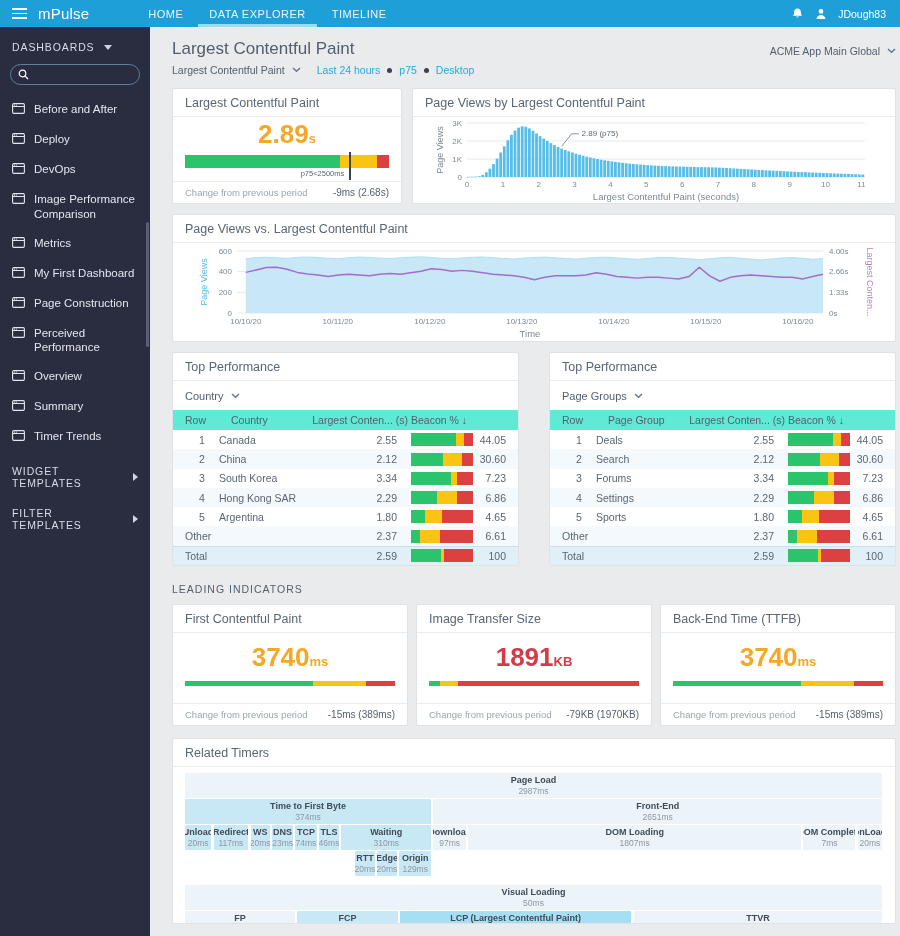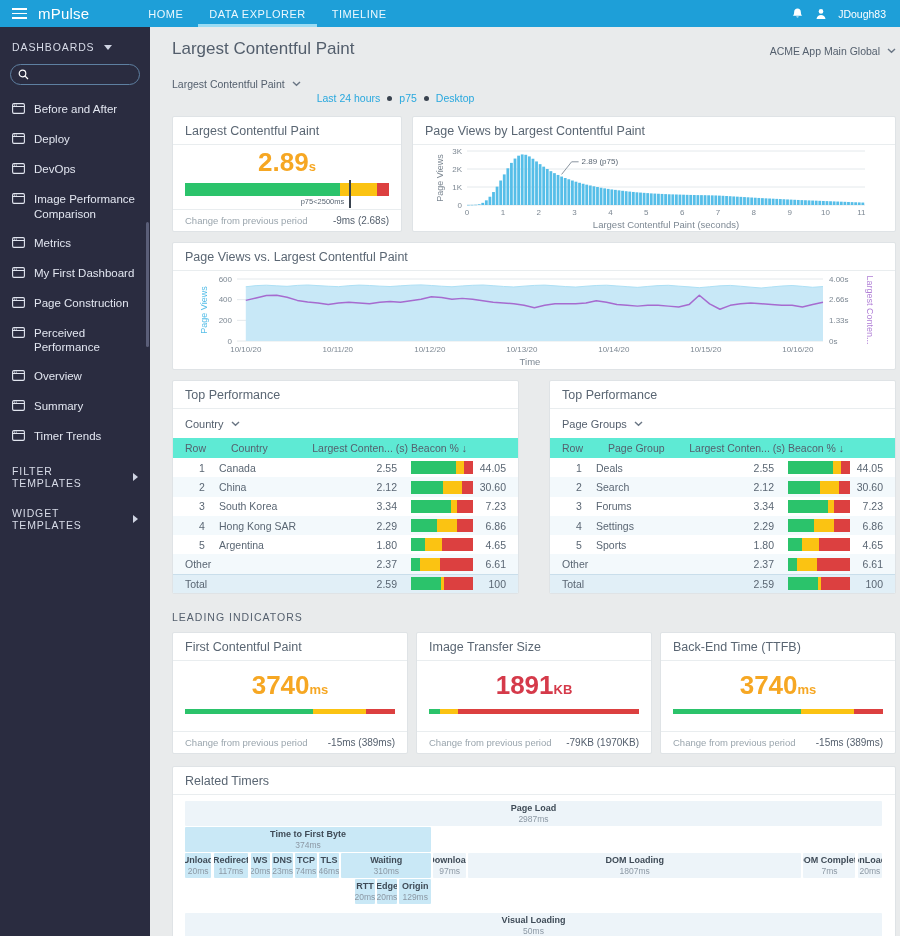--- a/index.html
+++ b/index.html
@@ -31,21 +31,21 @@
   .side-scrollthumb { position:absolute; right:1px; top:195px; width:3px; height:125px; background:#5A5E78; border-radius:2px; cursor:pointer; }
 
   .main { flex:1; padding:12px 22px 0; }
 
   
   .page-head { display:flex; justify-content:space-between; align-items:flex-start; }
   .page-title { font-size:17px; font-weight:400; color:#535E6C; }
   .app-selector { font-size:10.5px; display:flex; align-items:center; gap:7px; margin-top:6px; cursor:pointer; }
   .sub-row { display:flex; align-items:center; margin:5px 0 12px; font-size:10.5px; }
   .metric-dd { display:flex; align-items:center; gap:7px; cursor:pointer; }
-  .filters { display:flex; align-items:center; gap:7px; margin-left:16px;margin-top:28px; }
+  .filters { display:flex; align-items:center; gap:7px; margin-left:16px; }
   .filter-chip { color:#29A8DE; cursor:pointer; }
   .bullet { width:5px; height:5px; border-radius:50%; background:#39434F; }
 
   
   .card { background:#fff; border:1px solid #DFE3E6; border-radius:2px; display:flex; flex-direction:column; overflow:hidden; }
   .card-title { font-size:12.5px; color:#5A6673; padding:7px 12px 6px; border-bottom:1px solid #E9EDEF; flex-shrink:0; }
   .row1 { display:flex; gap:10px; }
   .card-lcp { width:230px; height:116px; }
   .card-hist { flex:1; height:116px; }
   .row2 { margin-top:10px; }
@@ -246,25 +246,25 @@
           <span class="ic"><svg width="13" height="11" viewBox="0 0 13 11">
               <rect x="0.6" y="0.6" width="11.8" height="9.8" rx="1.3" fill="none" stroke="#E2E6F0" stroke-width="1.1"></rect>
               <line x1="0.6" y1="3.5" x2="12.4" y2="3.5" stroke="#E2E6F0" stroke-width="1"></line>
               <circle cx="2.5" cy="2.1" r="0.6" fill="#E2E6F0"></circle>
               <circle cx="4.3" cy="2.1" r="0.6" fill="#E2E6F0"></circle>
             </svg></span>
           <span>Timer Trends</span>
         </div>
       </div>
     <div class="side-templates">
+      <span>WIDGET TEMPLATES</span>
+      <span class="tri-right"></span>
+    </div>
+    <div class="side-templates">
       <span>FILTER TEMPLATES</span>
-      <span class="tri-right"></span>
-    </div>
-    <div class="side-templates">
-      <span>WIDGET TEMPLATES</span>
       <span class="tri-right"></span>
     </div>
     <div class="side-scrollthumb"></div>
   </div>
 
   <div class="main">
     <div class="page-head">
       <div class="page-title">Largest Contentful Paint</div>
       <div class="app-selector">
         <span>ACME App Main Global</span>
@@ -737,20 +737,24 @@
             <div class="timer-box sh-lighter" style="left: 0%; width: calc(100% - 1px);">
               <div class="tb-name">Page Load</div>
               <div class="tb-val">2987ms</div>
             </div>
           </div>
           <div class="timer-row">
             <div class="timer-box sh-light" style="left: 0%; width: calc(35.4% - 1px);">
               <div class="tb-name">Time to First Byte</div>
               <div class="tb-val">374ms</div>
             </div>
+            <div class="timer-box sh-lighter" style="left: 35.6%; width: calc(64.4% - 1px);">
+              <div class="tb-name">Front-End</div>
+              <div class="tb-val">2651ms</div>
+            </div>
           </div>
           <div class="timer-row">
             <div class="timer-box sh-light" style="left: 0%; width: calc(3.9% - 1px);">
               <div class="tb-name">Unload</div>
               <div class="tb-val">20ms</div>
             </div>
             <div class="timer-box sh-light" style="left: 4.1%; width: calc(5.1% - 1px);">
               <div class="tb-name">Redirect</div>
               <div class="tb-val">117ms</div>
             </div>

